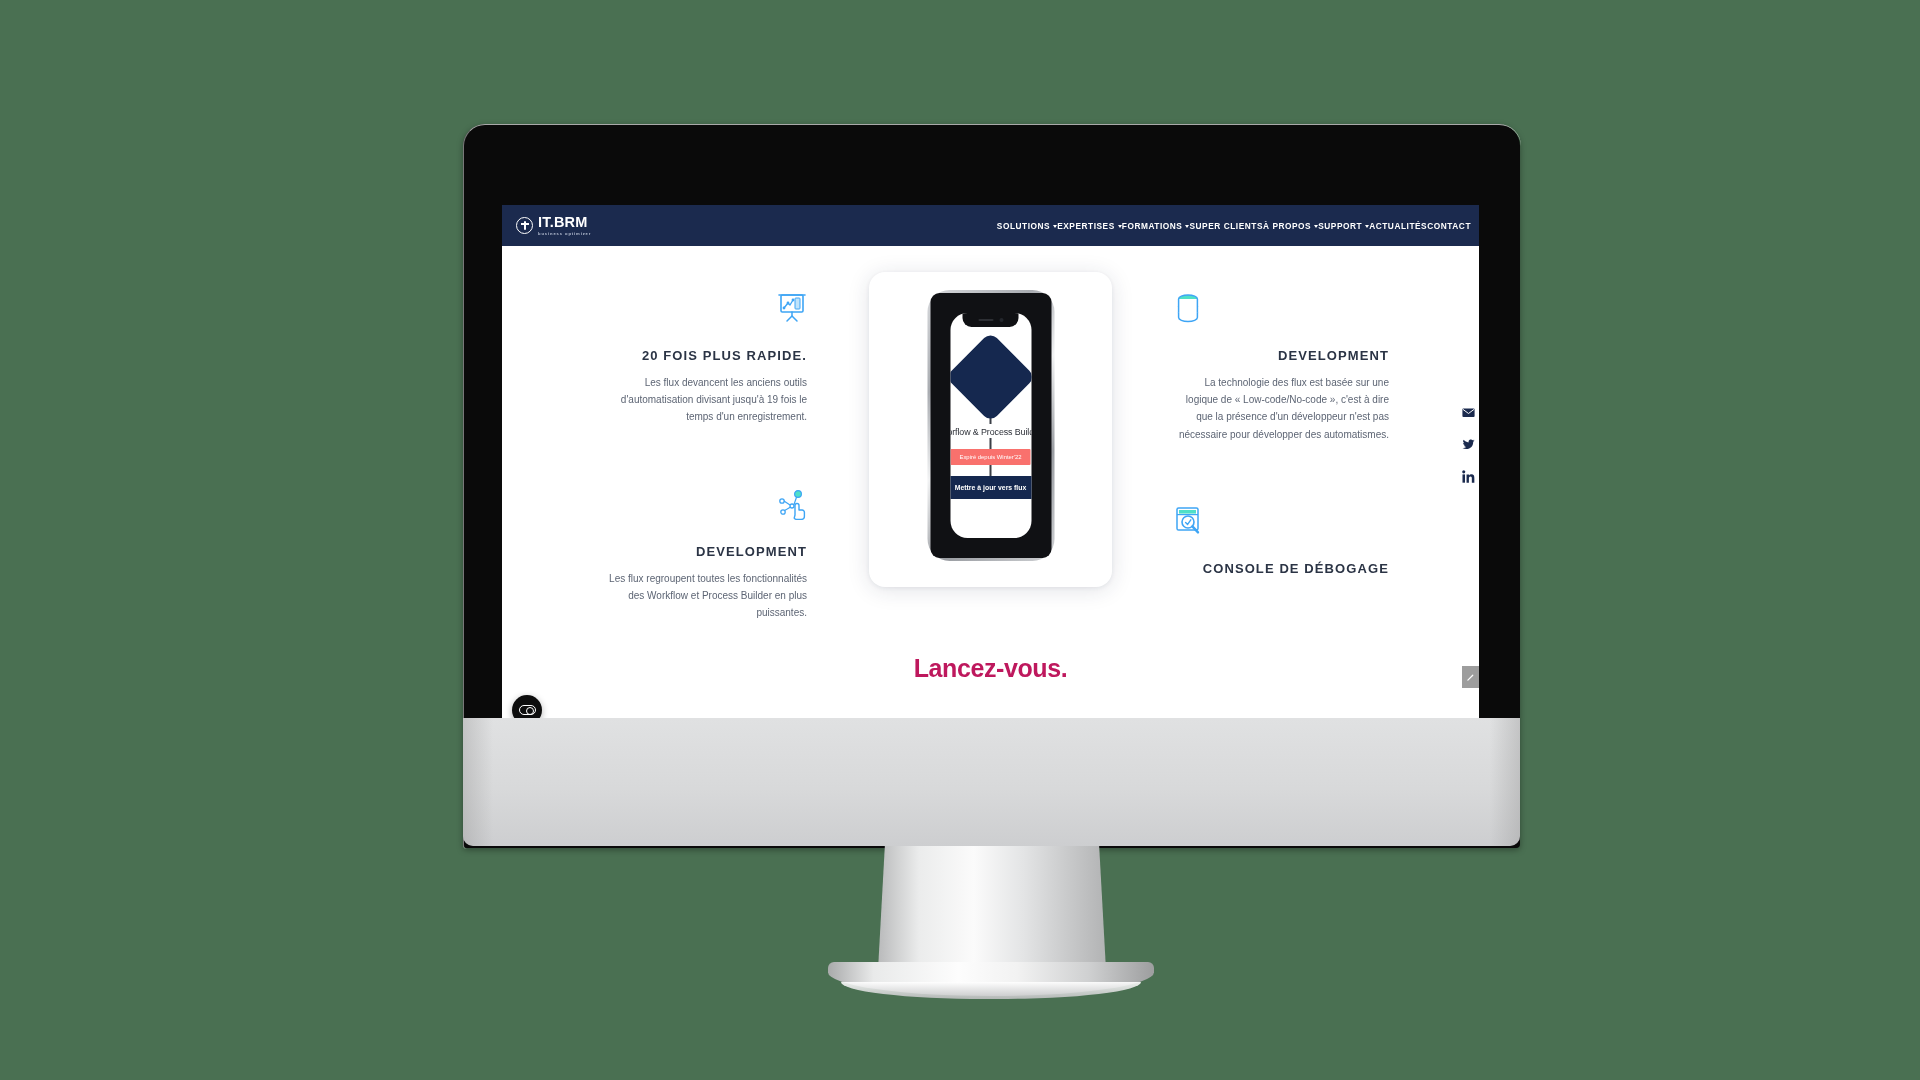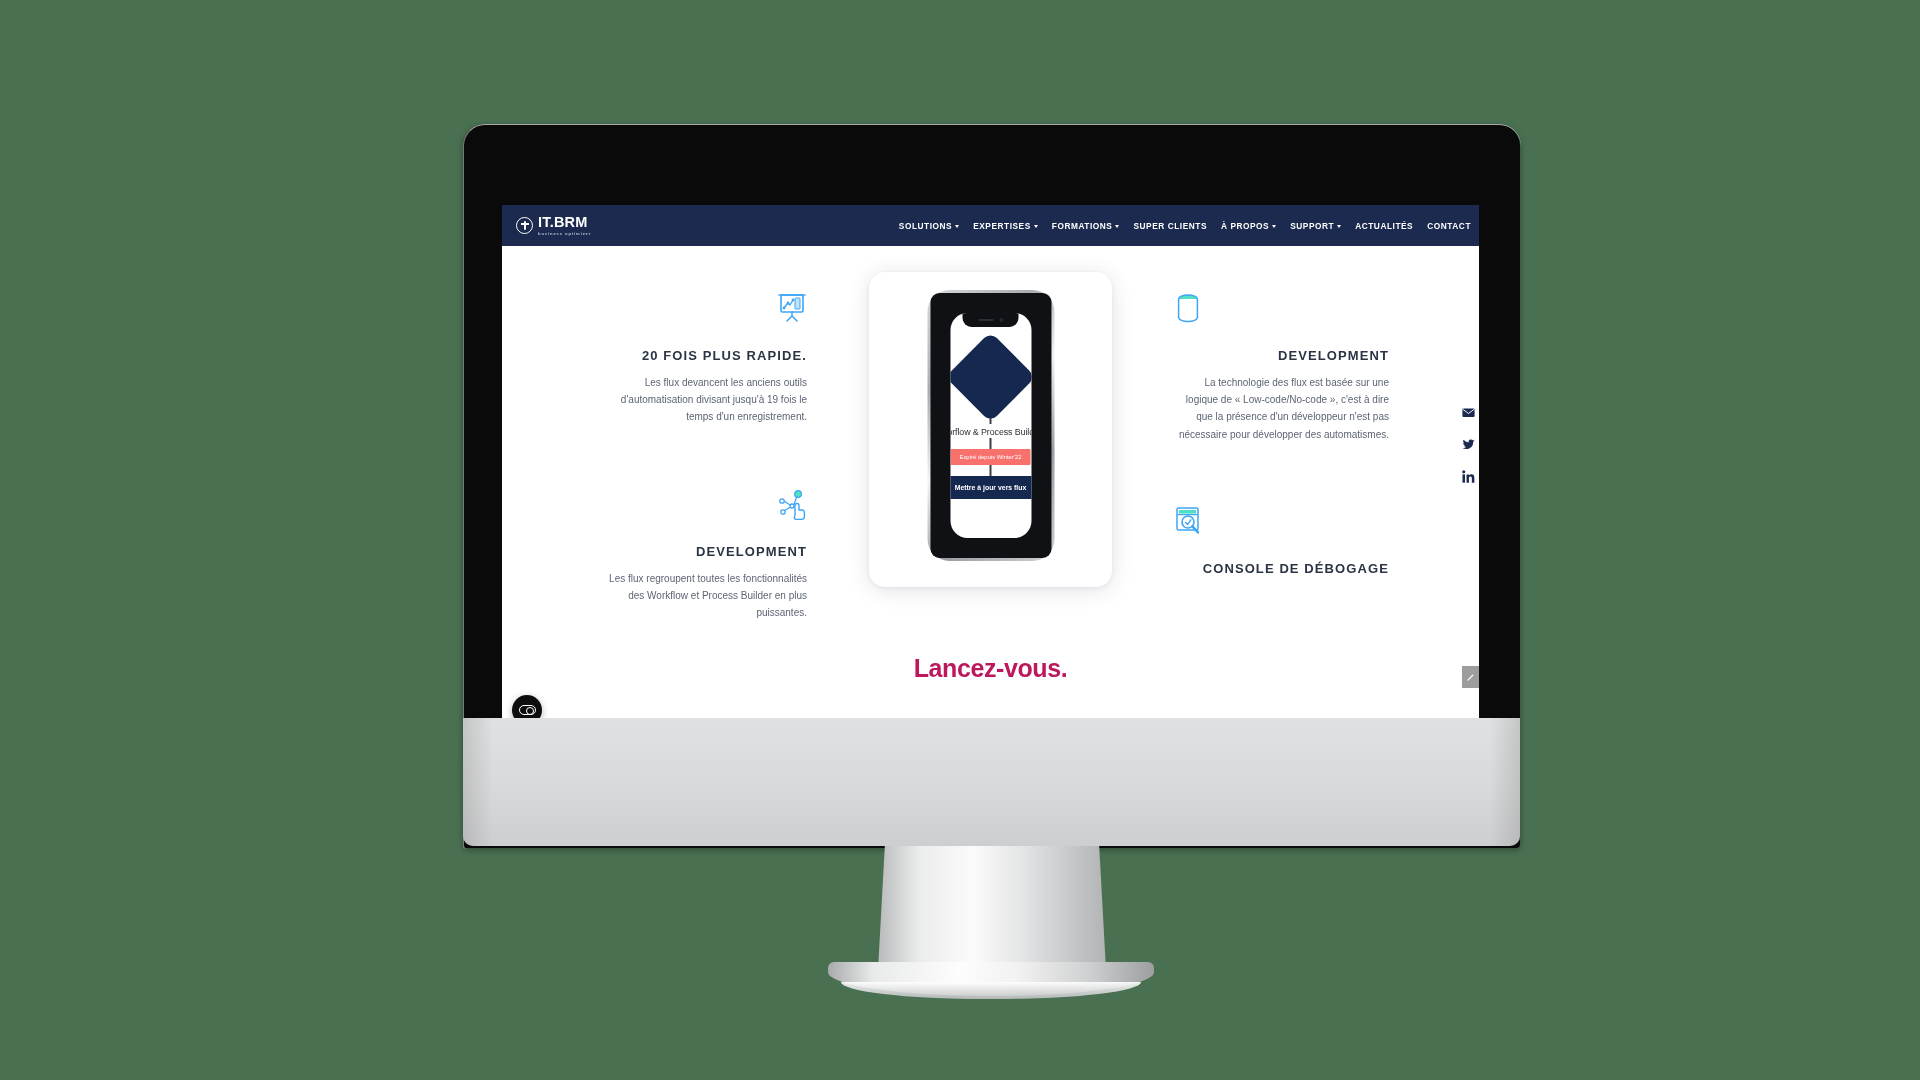--- a/index.html
+++ b/index.html
@@ -104,21 +104,21 @@
   #logo-mark::before {
     content: "";
     position: absolute; left: 3.5px; top: 5.4px;
     width: 8.5px; height: 2px; background:#fff;
   }
   #logo-text-wrap { line-height: 1; }
   .logo-name { font-size: 14.5px; font-weight: 800; color: #fff; letter-spacing: .2px; }
   .logo-tag { font-size: 4.1px; font-weight: 600; color: #b9c2d4; letter-spacing: .9px; margin-top:2px; }
 
   #nav-menu {
-    display: flex; align-items: center; gap: 14px;
+    display: flex; align-items: center; 
     margin-left: auto;
   }
   .nav-item {
     display: flex; align-items: center; gap: 3px;
     color: #ffffff;
     font-size: 8.3px; font-weight: 700;
     letter-spacing: .55px;
     white-space: nowrap;
     cursor: pointer;
   }

